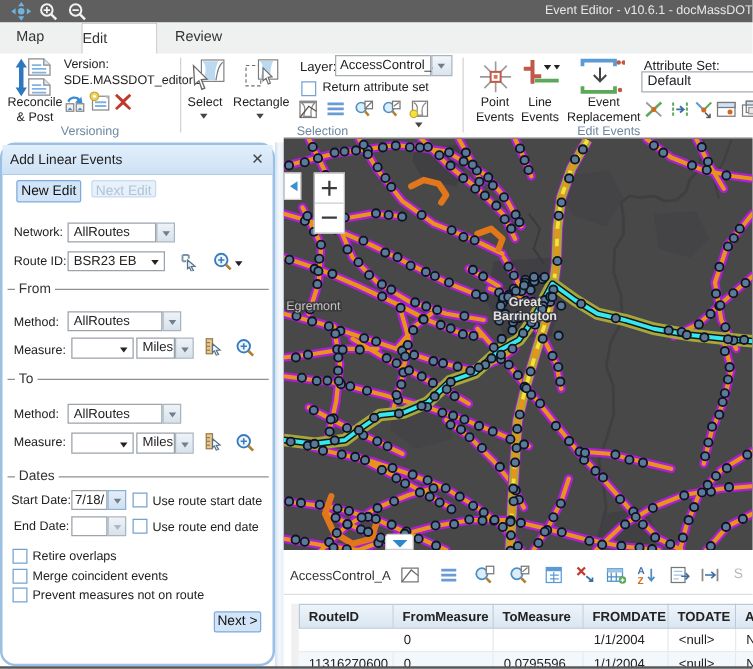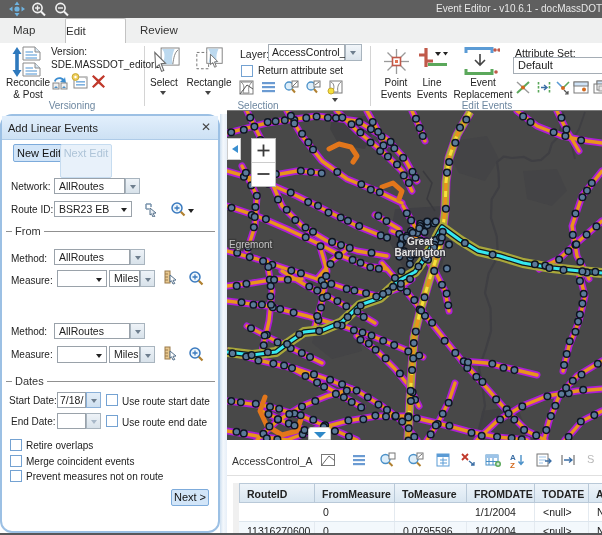--- a/index.html
+++ b/index.html
@@ -229,21 +229,21 @@
  <rect x="6" y="6" width="5" height="5" fill="#e8e8e8" stroke="#999"></rect>
 </svg>
 </div>
 
 <div id="panel">
 <div id="phead">
       <span>Add Linear Events</span>
       <div id="pclose">✕</div>
     </div>
 <div class="pbtn" style="left:11px;top:28px;width:52px;height:18px;line-height:16px">New Edit</div>
-<div class="pbtn pdis" style="left:58px;top:28px;width:52px;height:34px;line-height:16px">Next Edit</div>
+<div class="pbtn pdis" style="left:71px;top:28px;width:52px;height:14px;line-height:16px">Next Edit</div>
 <div class="plabel" style="left:9px;top:65px">Network:</div>
 <div class="pfield" style="left:52px;top:62px;width:71px;height:16px">AllRoutes</div>
 <div class="pabtn" style="left:123px;top:62px;height:16px">
       <div class="arr" style="left:3.5px;top:6px"></div>
     </div>
 <div class="plabel" style="left:9px;top:88px">Route ID:</div>
 <div class="pfield" style="left:52px;top:85px;width:78px;height:16px">BSR23 EB<div class="darr" style="left:66px;top:6px"></div></div>
 <svg class="abs" style="left:142px;top:86px" width="15" height="15" viewBox="0 0 15 15">
  <path d="M2,2 H7 M2,2 V7 M2,7 H5 M7,2 V5" fill="none" stroke="#7a94ad" stroke-width="1.5"></path>
  <path d="M6,6 L12,11 L9,11.3 L10.8,14.5 L9,15 L7.5,11.8 L6,13 Z" fill="#e8eef4" stroke="#55708a"></path>
@@ -274,20 +274,24 @@
 <svg class="abs" style="left:162px;top:154px" width="15" height="16" viewBox="0 0 15 16">
  <rect x="1" y="1" width="5" height="12" fill="#e8c88f" stroke="#9a7a4a"></rect>
       <path d="M1,4 h3 M1,7 h3 M1,10 h3" stroke="#9a7a4a"></path>
  <path d="M6,5 L12,10 L9,10.3 L10.8,13.5 L9,14 L7.5,10.8 L6,12 Z" fill="#fff" stroke="#55708a"></path>
 </svg>
 <svg class="abs" style="left:186px;top:154px" width="16" height="16" viewBox="0 0 16 16">
  <circle cx="7" cy="7" r="5" fill="#eef6fc" stroke="#3a7abf" stroke-width="1.5"></circle>
  <path d="M4.5,7 H9.5 M7,4.5 V9.5" stroke="#3a7abf" stroke-width="1.3"></path>
  <line x1="10.8" y1="10.8" x2="14.5" y2="14.5" stroke="#b08030" stroke-width="2.2"></line>
 </svg>
+<div class="sect" style="top:181px">
+      <div class="sline"></div>
+      <i style="position:absolute;left:6px;top:0">To</i>
+    </div>
 <div class="plabel" style="left:9px;top:210px">Method:</div>
 <div class="pfield" style="left:52px;top:207px;width:76px;height:16px">AllRoutes</div>
 <div class="pabtn" style="left:128px;top:207px;height:16px">
       <div class="arr" style="left:3.5px;top:6px"></div>
     </div>
 <div class="plabel" style="left:9px;top:233px">Measure:</div>
 <div class="pfield" style="left:55px;top:230px;width:50px;height:17px">
       <div class="darr" style="left:38px;top:6.5px"></div>
     </div>
 <div class="pfield" style="left:107px;top:230px;width:31px;height:17px">Miles</div>

